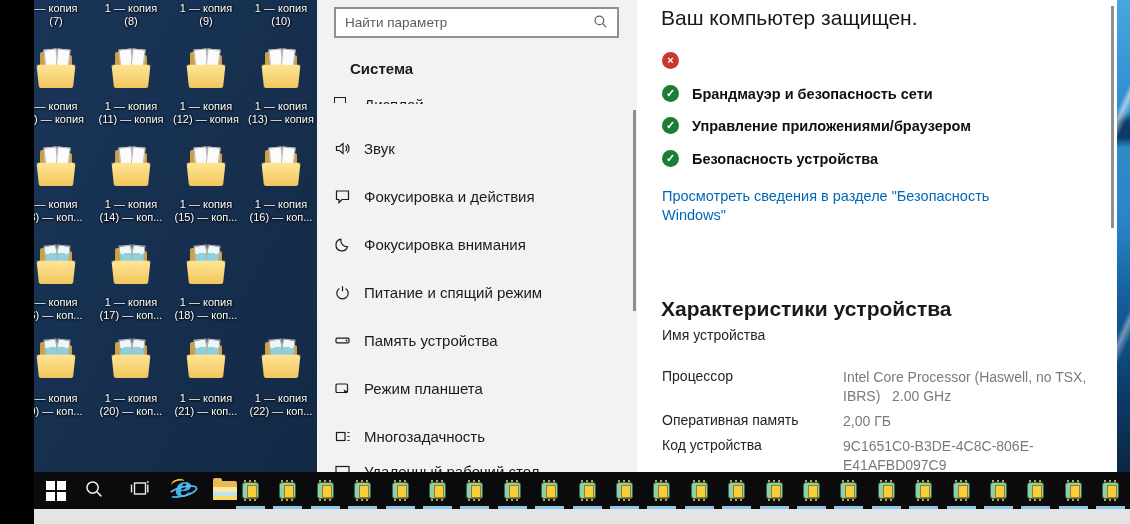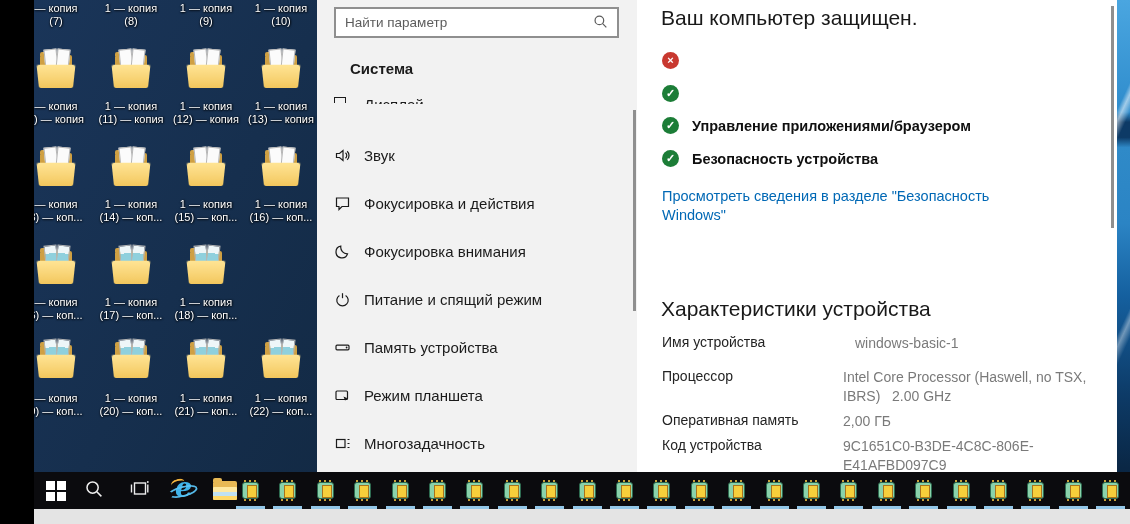--- a/index.html
+++ b/index.html
@@ -29,37 +29,37 @@
   
   .sidebar{position:absolute;left:283px;top:0;width:320px;height:509px;background:#f2f2f2;}
   .search-box{position:absolute;left:17px;top:7px;width:285px;height:31px;background:#fff;
     border:2px solid #8f8f8f;box-sizing:border-box;display:flex;align-items:center;padding:0 9px;
     color:#5c5c5c;font-size:13.5px;}
   .search-box .ph{flex:1;}
   .side-section{position:absolute;left:33px;top:60px;font-size:15px;font-weight:700;color:#1b1b1b;}
   .partial-icon{position:absolute;left:17px;top:97px;width:14px;height:6px;overflow:hidden;}
   .partial-icon i{display:block;width:12px;height:12px;border:1.6px solid #1b1b1b;box-sizing:border-box;}
   .partial-item{position:absolute;left:47px;top:96px;height:8px;overflow:hidden;font-size:15px;color:#1b1b1b;}
-  .nav-item{position:absolute;left:0;width:100%;height:32px;display:flex;align-items:flex-end;
+  .nav-item{position:absolute;left:0;width:100%;height:32px;display:flex;align-items:center;
     padding-left:17px;box-sizing:border-box;font-size:15px;color:#1b1b1b;cursor:default;}
   .nav-icon{width:17px;height:17px;margin-right:13px;flex:none;}
   .nav-icon svg{width:17px;height:17px;display:block;}
   .side-scroll{position:absolute;left:316px;top:110px;width:3px;height:201px;background:#8f8f8f;}
 
   
   .main{position:absolute;left:603px;top:0;width:480px;height:509px;background:#fff;}
   .main-title{position:absolute;left:24px;top:6px;font-size:21px;font-weight:400;color:#191919;}
   .sec-item{position:absolute;left:25px;display:flex;align-items:center;}
   .sec-badge{width:17px;height:17px;border-radius:50%;margin-right:13px;flex:none;
     display:flex;align-items:center;justify-content:center;color:#fff;font-size:11px;font-weight:700;line-height:1;}
   .sec-badge.err{background:#c8382f;}
   .sec-badge.ok{background:#1c7d37;}
   .sec-label{font-size:14.5px;font-weight:700;color:#101010;}
   .sec-link{position:absolute;left:25px;top:187px;width:332px;font-size:14.5px;line-height:19px;color:#0068b5;cursor:pointer;}
-  .specs-title{position:absolute;left:24px;top:297px;font-size:21px;font-weight:400;color:#191919;}
+  .specs-title{position:absolute;left:24px;top:297px;font-size:21px;font-weight:700;color:#191919;}
   .spec-row{position:absolute;left:25px;display:flex;}
   .spec-label{width:181px;flex:none;font-size:14px;color:#242424;}
   .spec-value{width:252px;font-size:14px;color:#7a7a7a;line-height:19px;white-space:pre-wrap;}
   .main-scroll{position:absolute;left:474px;top:6px;width:3px;height:222px;background:#8f8f8f;}
 
   
   .taskbar{position:absolute;left:0;top:472px;width:1130px;height:37px;background:#0b0b0e;z-index:50;}
   .tb-btn{position:absolute;top:0;height:37px;display:flex;align-items:center;justify-content:center;}
   .chip-slot{position:absolute;top:0;width:37px;height:37px;display:flex;align-items:center;justify-content:center;}
   .chip-slot::after{content:'';position:absolute;bottom:0;left:4px;right:4px;height:3px;background:#93c7e8;}
@@ -358,36 +358,36 @@
   </div>
 
   <div class="main">
     <div class="main-title">Ваш компьютер защищен.</div>
     <div id="security-list">
         <div class="sec-item" style="top: 52px;">
           <span class="sec-badge err">×</span>
         </div>
         <div class="sec-item" style="top: 85px;">
           <span class="sec-badge ok">✓</span>
+          <span class="sec-label">Брандмауэр и безопасность сети</span>
         </div>
         <div class="sec-item" style="top: 117px;">
           <span class="sec-badge ok">✓</span>
           <span class="sec-label">Управление приложениями/браузером</span>
         </div>
         <div class="sec-item" style="top: 150px;">
           <span class="sec-badge ok">✓</span>
           <span class="sec-label">Безопасность устройства</span>
         </div>
       </div>
     <div class="sec-link">Просмотреть сведения в разделе "Безопасность Windows"</div>
     <div class="specs-title">Характеристики устройства</div>
     <div id="specs-list">
-        <div class="spec-row" style="top: 334px; gap: 12px;">
+        <div class="spec-row" style="top: 327px;">
           <span class="spec-label">Имя устройства</span>
-          <span class="spec-value">windows-basic-1</span>
         </div>
         <div class="spec-row" style="top: 368px;">
           <span class="spec-label">Процессор</span>
           <span class="spec-value">Intel Core Processor (Haswell, no TSX, IBRS)   2.00 GHz</span>
         </div>
         <div class="spec-row" style="top: 412px;">
           <span class="spec-label">Оперативная память</span>
           <span class="spec-value">2,00 ГБ</span>
         </div>
         <div class="spec-row" style="top: 437px;">

